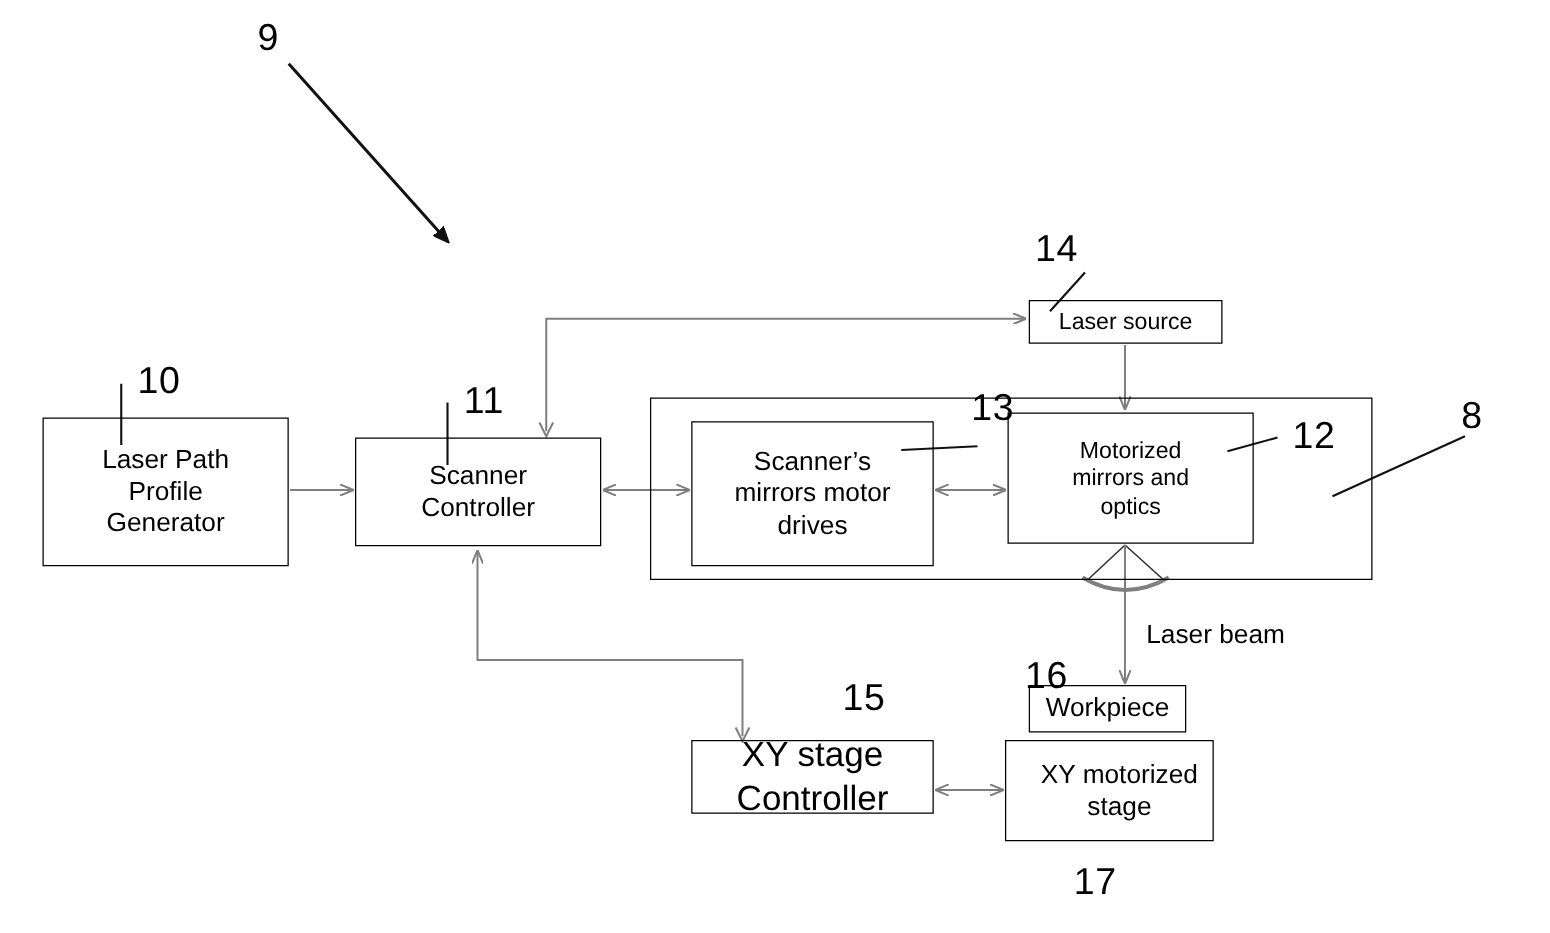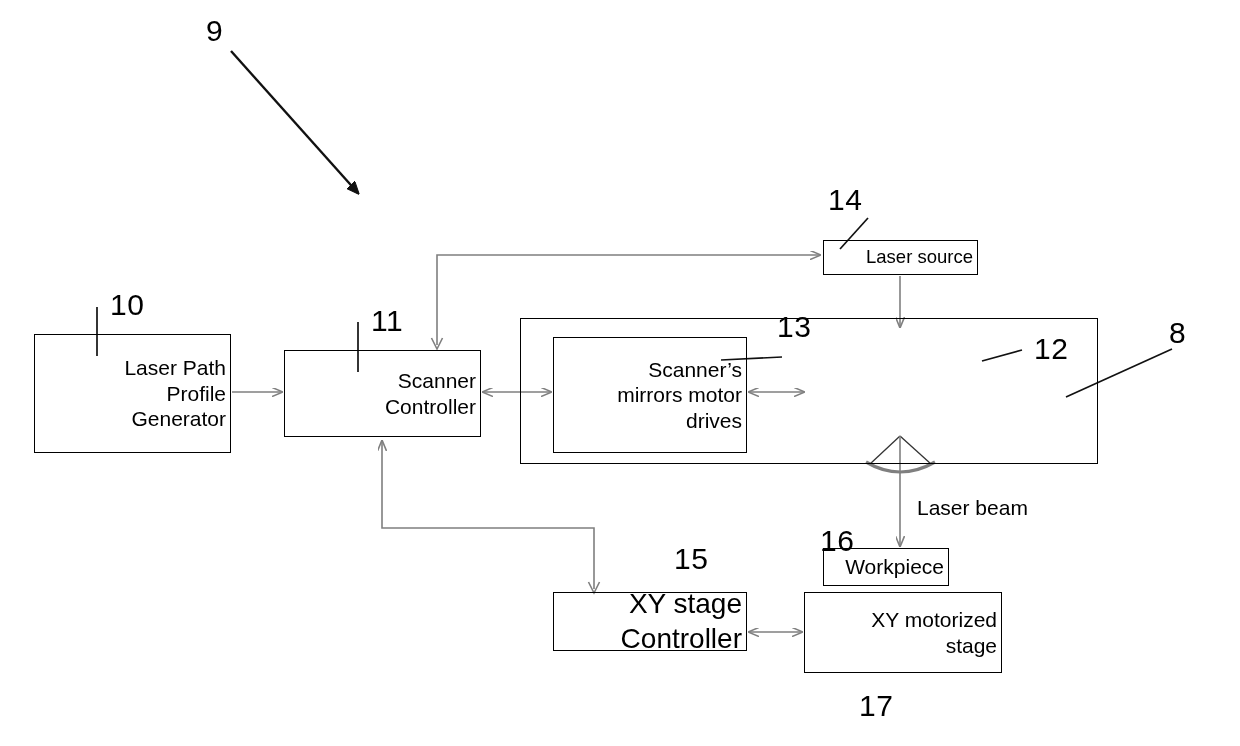--- a/index.html
+++ b/index.html
@@ -15,31 +15,31 @@
 
   .box{
     position:absolute;
     border:1.6px solid #000;
     background:transparent;
     display:flex;align-items:center;justify-content:center;
     text-align:center;
     line-height:1.22;
     box-sizing:border-box;
   }
-  .box .txt{display:block;width:100%;padding:0 4px;text-align:right;}
+  .box .txt{display:block;width:100%;padding:0 4px;}
 
   .b10{left:34px;top:334px;width:197px;height:119px;font-size:21px;}
   .b11{left:284px;top:350px;width:197px;height:87px;font-size:21px;}
   .b8 {left:520px;top:318px;width:578px;height:146px;}
   .b13{left:553px;top:337px;width:194px;height:116px;font-size:21px;}
   .b12{left:806px;top:330px;width:197px;height:105px;font-size:18.5px;}
   .b14{left:823px;top:240px;width:155px;height:35px;font-size:18.5px;}
   .b16{left:823px;top:548px;width:126px;height:38px;font-size:21px;}
   .b15{left:553px;top:592px;width:194px;height:59px;font-size:28px;}
-  .b17{left:804px;top:592px;width:198px;height:81px;font-size:21px;padding-left:16px;}
+  .b17{left:804px;top:592px;width:167px;height:81px;font-size:21px;padding-left:16px;}
 
   .ref{
     position:absolute;
     font-size:30px;
     color:#000;
     letter-spacing:0.5px;
     white-space:nowrap;
   }
 
   .beamlabel{
@@ -128,20 +128,27 @@
   </div>
 
   <div class="box b13">
     <span class="txt">
       <span>Scanner’s</span><br>
       <span>mirrors motor</span><br>
       <span>drives</span>
     </span>
   </div>
 
+  <div class="box b12">
+    <span class="txt">
+      <span>Motorized</span><br>
+      <span>mirrors and</span><br>
+      <span>optics</span>
+    </span>
+  </div>
 
   <div class="box b14">
     <span class="txt">Laser source</span>
   </div>
 
   <div class="box b16">
     <span class="txt">Workpiece</span>
   </div>
 
   <div class="box b15">

